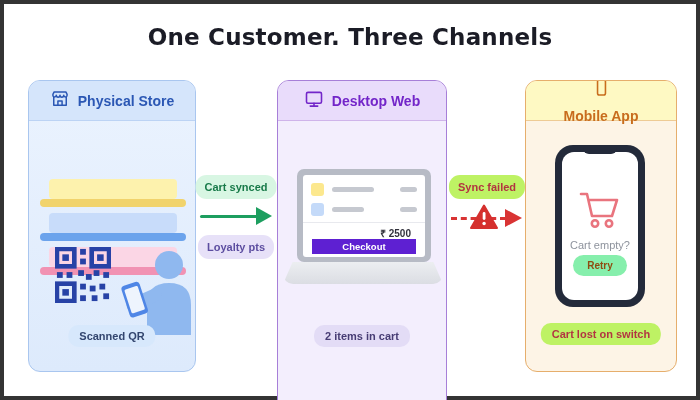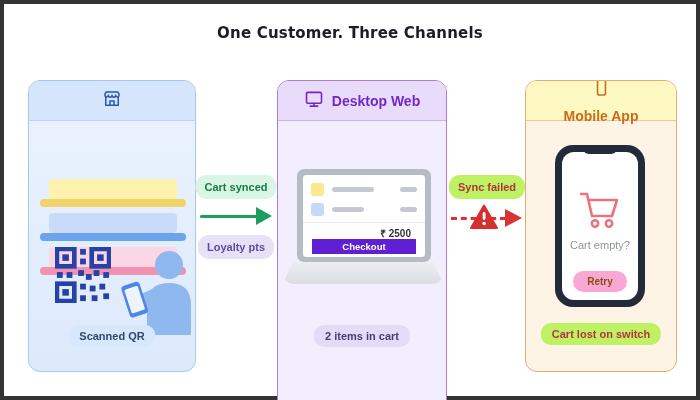--- a/index.html
+++ b/index.html
@@ -5,21 +5,21 @@
   html,body{margin:0;padding:0;background:#fff;}
   *{box-sizing:border-box;}
   .stage{
     position:relative;width:700px;height:400px;background:#ffffff;
     font-family:"Liberation Sans",sans-serif;overflow:hidden;
     box-shadow:inset 0 0 0 4px #343434;
   }
   .title{
     position:absolute;top:24px;left:0;width:700px;text-align:center;
     font-family:"DejaVu Sans","Liberation Sans",sans-serif;
-    font-size:15px;font-weight:800;color:#1b1c26;letter-spacing:.2px;
+    font-size:23px;font-weight:800;color:#1b1c26;letter-spacing:.2px;
   }
   
   .panel{position:absolute;border-radius:12px;border:1.5px solid;overflow:hidden;}
   .panel-header{
     height:40px;display:flex;align-items:center;justify-content:center;gap:8px;
     font-size:14px;font-weight:bold;border-bottom:1px solid;
   }
   .panel-header svg{flex:0 0 auto;}
   .panel.store{left:28px;top:80px;width:168px;height:292px;
     background:linear-gradient(#ebf3fe,#ddeafc);border-color:#a9c6ef;}
@@ -60,21 +60,21 @@
   .laptop-base{position:absolute;left:5px;top:181px;width:160px;height:22px;
     background:linear-gradient(#eceef1,#dbdde3);
     clip-path:polygon(6% 0,94% 0,100% 100%,0 100%);border-radius:0 0 10px 10px;}
   
   .phone{position:absolute;left:29px;top:64px;width:90px;height:162px;background:#232a3a;border-radius:18px;}
   .phone-screen{position:absolute;left:7px;top:7px;right:7px;bottom:7px;background:#fff;border-radius:12px;
     display:flex;flex-direction:column;align-items:center;overflow:hidden;}
   .notch{position:absolute;left:50%;transform:translateX(-50%);top:0;width:34px;height:9px;
     background:#232a3a;border-radius:0 0 6px 6px;}
   .cart-empty{font-size:11px;color:#8e939d;margin-top:5px;}
-  .retry-btn{margin-top:20px;background:#f9a8d4;color:#8f4c10;font-size:10px;font-weight:bold;
+  .retry-btn{margin-top:4px;background:#86efac;color:#8f4c10;font-size:10px;font-weight:bold;
     padding:5px 14px;border-radius:12px;border:none;font-family:inherit;cursor:pointer;}
   
   .conn-pill{position:absolute;transform:translateX(-50%);font-size:11px;font-weight:bold;
     padding:6px 9px;border-radius:11px;white-space:nowrap;}
   .pill-success{background:#d8f6e3;color:#187a49;}
   .pill-neutral{background:#e7e1f8;color:#5c4da0;}
   .pill-error{background:#bef264;color:#b23440;}
   .arrow-line-success{position:absolute;left:200px;top:215px;width:58px;height:3px;
     background:var(--arrow-success,#1d9e5f);border-radius:2px;}
   .arrow-head-success{position:absolute;left:256px;top:207px;width:0;height:0;
@@ -96,20 +96,21 @@
 
   <div class="panel store">
     <div class="panel-header">
       <span>
         <svg width="20" height="20" viewBox="0 0 24 24" fill="none" stroke="#2b57b4" stroke-width="1.8" stroke-linecap="round" stroke-linejoin="round">
           <path d="M4.5 10v9.5h15V10"></path>
           <path d="M3.5 6.5L5 3.5h14l1.5 3v1a2 2 0 0 1-4 0 2 2 0 0 1-4.5 0 2 2 0 0 1-4.5 0 2 2 0 0 1-4 0z"></path>
           <path d="M9.5 19.5v-5h5v5"></path>
         </svg>
       </span>
+      <span>Physical Store</span>
     </div>
 
     <div class="shelf">
       <div class="block" style="top:58px;background:#fdf2ad;"></div>
       <div class="bar" style="top:78px;background:#f1d36c;"></div>
     </div>
     <div class="shelf">
       <div class="block" style="top:92px;background:#c8dcfa;"></div>
       <div class="bar" style="top:112px;background:#6ba3ec;"></div>
     </div>

